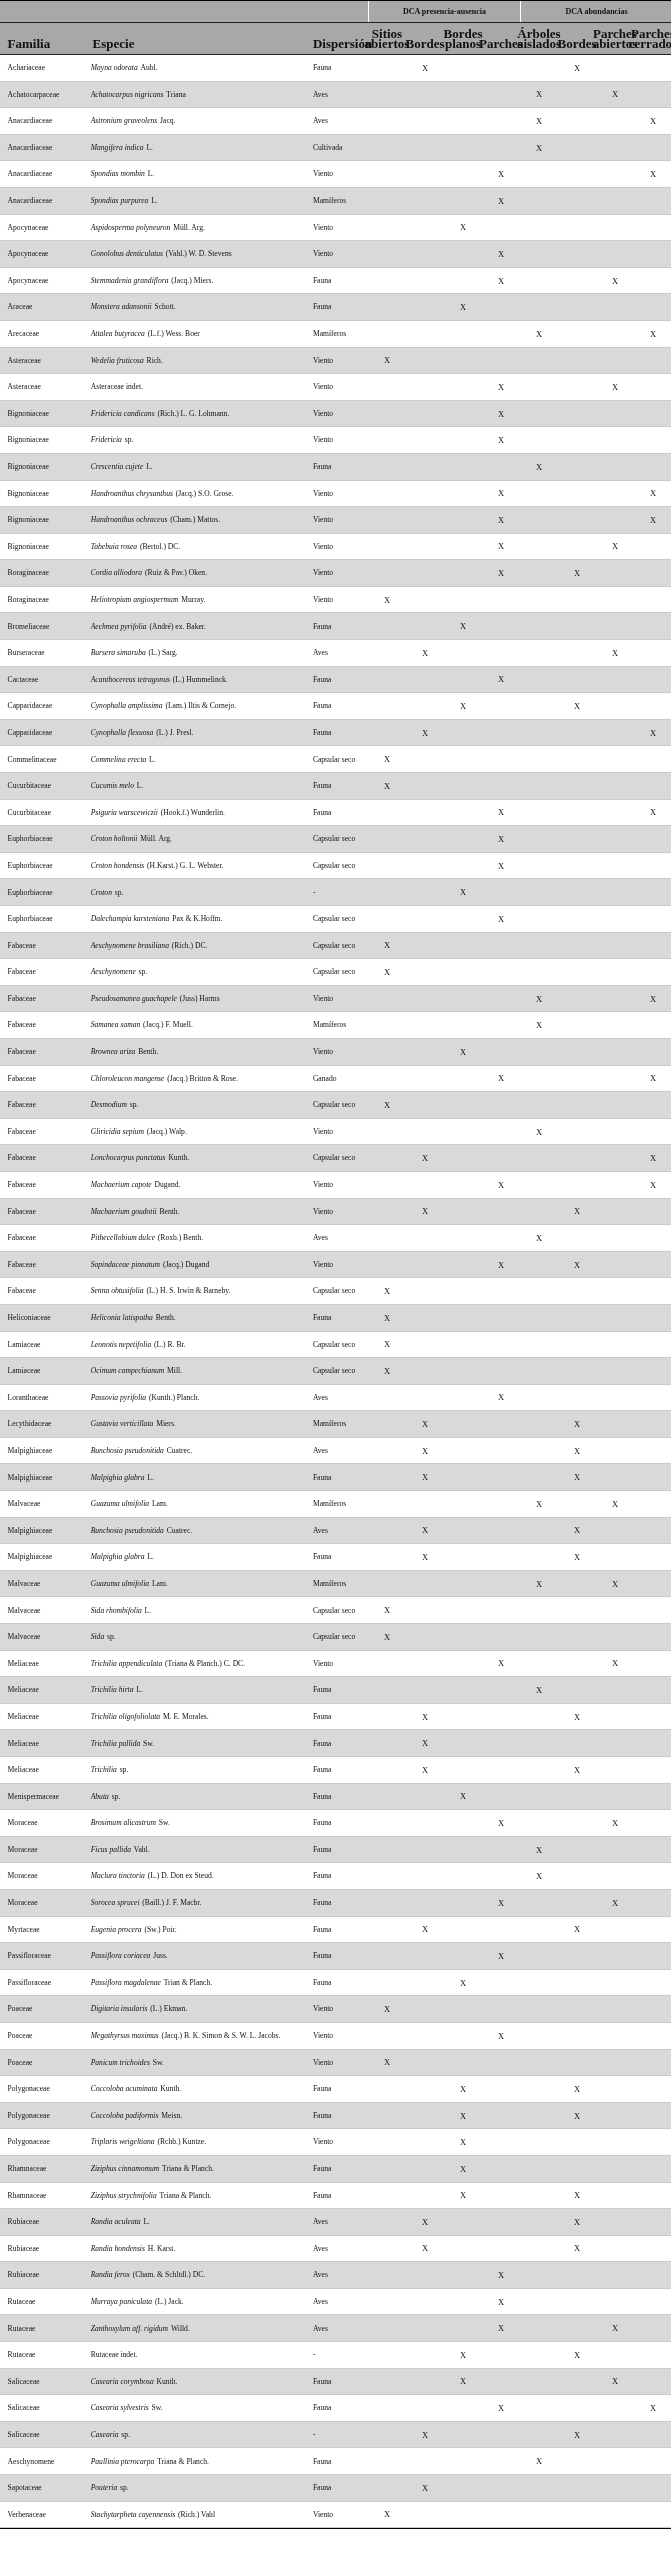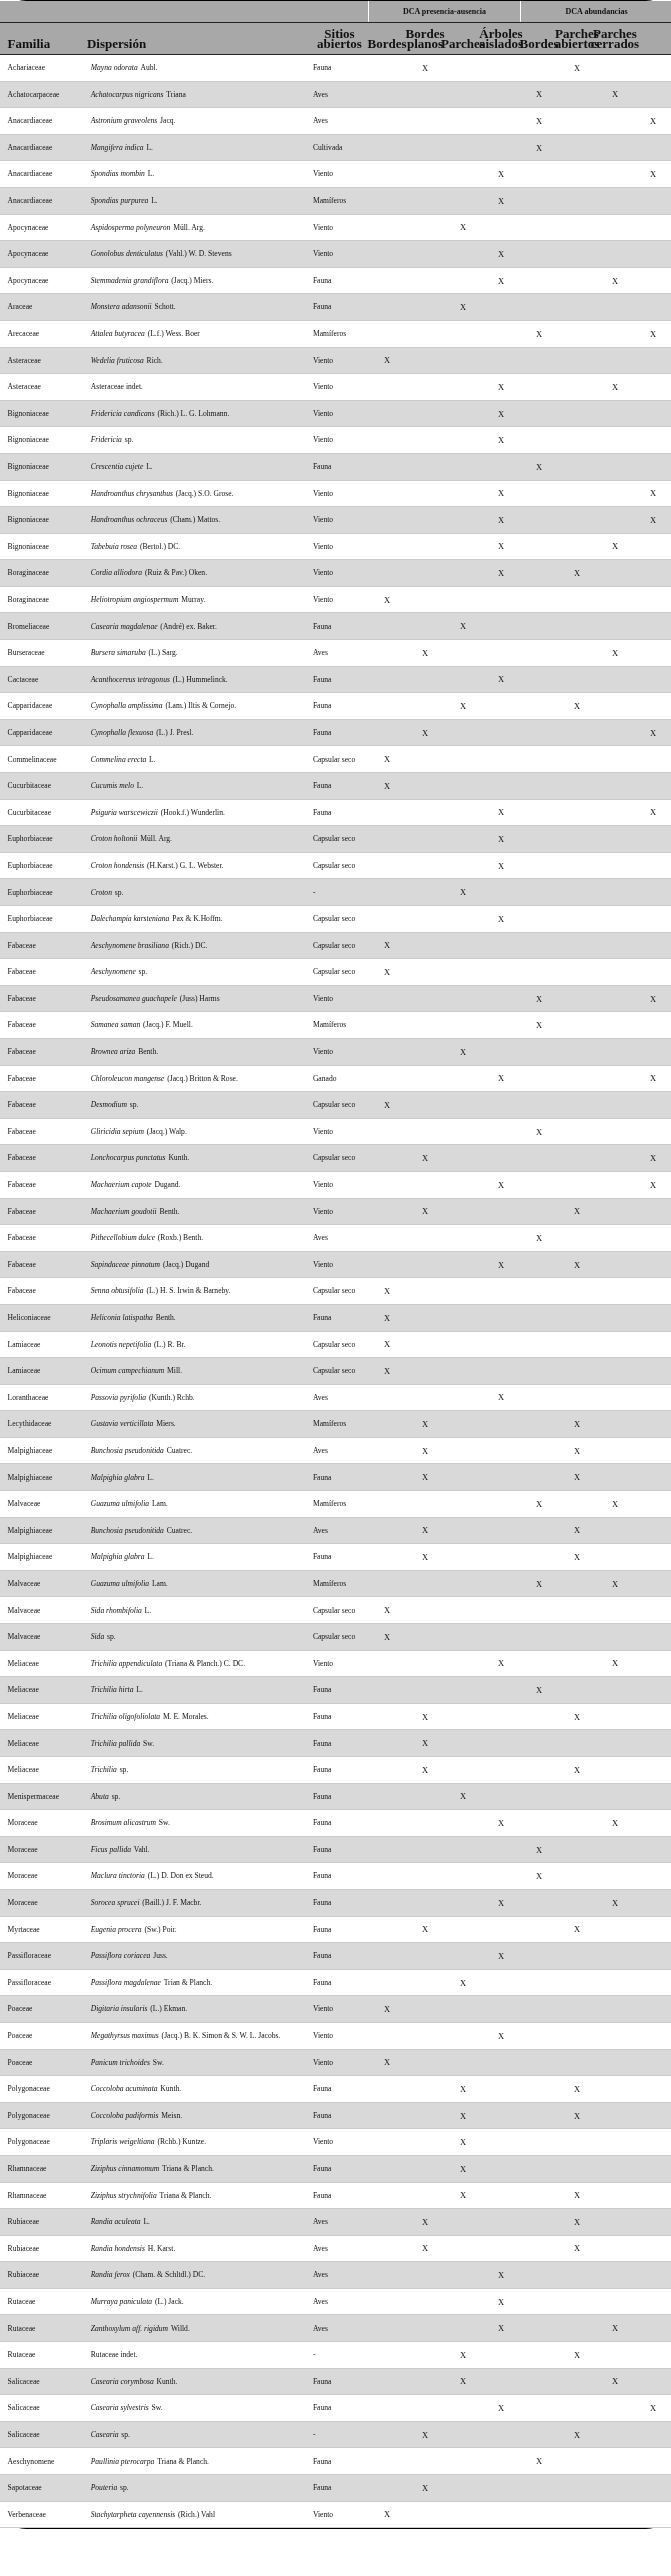--- a/index.html
+++ b/index.html
@@ -1,17 +1,17 @@
 <!DOCTYPE html>
 <html style="font-size:15px"><head>
 <meta charset="utf-8">
 <style>
   html,body{margin:0;padding:0;background:#fff;}
   body{font-family:"Liberation Serif","DejaVu Serif",serif;color:#111;}
-  .tbl{width:672px;margin:0;border-top:1.9px solid #000;border-bottom:1.9px solid #000;border-radius:26px;}
+  .tbl{width:672px;margin:0;border-top:1.9px solid #000;border-bottom:1.9px solid #000;}
   .grid{display:grid;grid-template-columns:85px 226px 57px repeat(8,38px);}
   
   .grow{background:#a8a8a8;height:21px;}
   .gcell{display:flex;align-items:center;justify-content:center;font-weight:bold;font-size:8px;}
   .gblank{grid-column:span 3;}
   .gspan{grid-column:span 4;border-left:0.9px solid #fff;}
   
   .hrow{background:#a8a8a8;border-top:0.9px solid #222;border-bottom:1.9px solid #222;min-height:31px;}
   .hcell{font-weight:bold;font-size:13px;line-height:10px;display:flex;align-items:flex-end;padding-bottom:5px;}
   .hleft{justify-content:flex-start;padding-left:7.6px;}
@@ -33,20 +33,21 @@
 <div class="tbl">
 
   <div class="grid grow">
     <div class="gcell gblank"></div>
     <div class="gcell gspan">DCA presencia-ausencia</div>
     <div class="gcell gspan">DCA abundancias</div>
   </div>
 
   <div class="grid hrow">
     <div class="hcell hleft">Familia</div>
+    <div class="hcell hleft">Especie</div>
     <div class="hcell" style="padding-left:1.9px;">Dispersión</div>
 
   <div class="hcell hmark">Sitios abiertos</div>
       <div class="hcell hmark">Bordes</div>
       <div class="hcell hmark">Bordes planos</div>
       <div class="hcell hmark">Parches</div>
       <div class="hcell hmark">Árboles aislados</div>
       <div class="hcell hmark">Bordes</div>
       <div class="hcell hmark">Parches abiertos</div>
       <div class="hcell hmark">Parches cerrados</div>
@@ -385,21 +386,21 @@
         <div class="mark"></div>
         <div class="mark"></div>
         <div class="mark"></div>
         <div class="mark"></div>
         <div class="mark"></div>
         <div class="mark"></div>
       </div>
       <div class="grid row">
         <div class="cell c-fam">Bromeliaceae</div>
         <div class="cell c-esp">
-          <span class="sci">Casearia magdalenae</span>
+          <span class="sci">Aechmea pyrifolia</span>
           <span class="auth">(André) ex. Baker.</span>
         </div>
         <div class="cell c-dis">Fauna</div>
         <div class="mark"></div>
         <div class="mark"></div>
         <div class="mark">X</div>
         <div class="mark"></div>
         <div class="mark"></div>
         <div class="mark"></div>
         <div class="mark"></div>
@@ -850,21 +851,21 @@
         <div class="mark"></div>
         <div class="mark"></div>
         <div class="mark"></div>
         <div class="mark"></div>
         <div class="mark"></div>
       </div>
       <div class="grid row">
         <div class="cell c-fam">Loranthaceae</div>
         <div class="cell c-esp">
           <span class="sci">Passovia pyrifolia</span>
-          <span class="auth">(Kunth.) Rchb.</span>
+          <span class="auth">(Kunth.) Planch.</span>
         </div>
         <div class="cell c-dis">Aves</div>
         <div class="mark"></div>
         <div class="mark"></div>
         <div class="mark"></div>
         <div class="mark">X</div>
         <div class="mark"></div>
         <div class="mark"></div>
         <div class="mark"></div>
         <div class="mark"></div>

